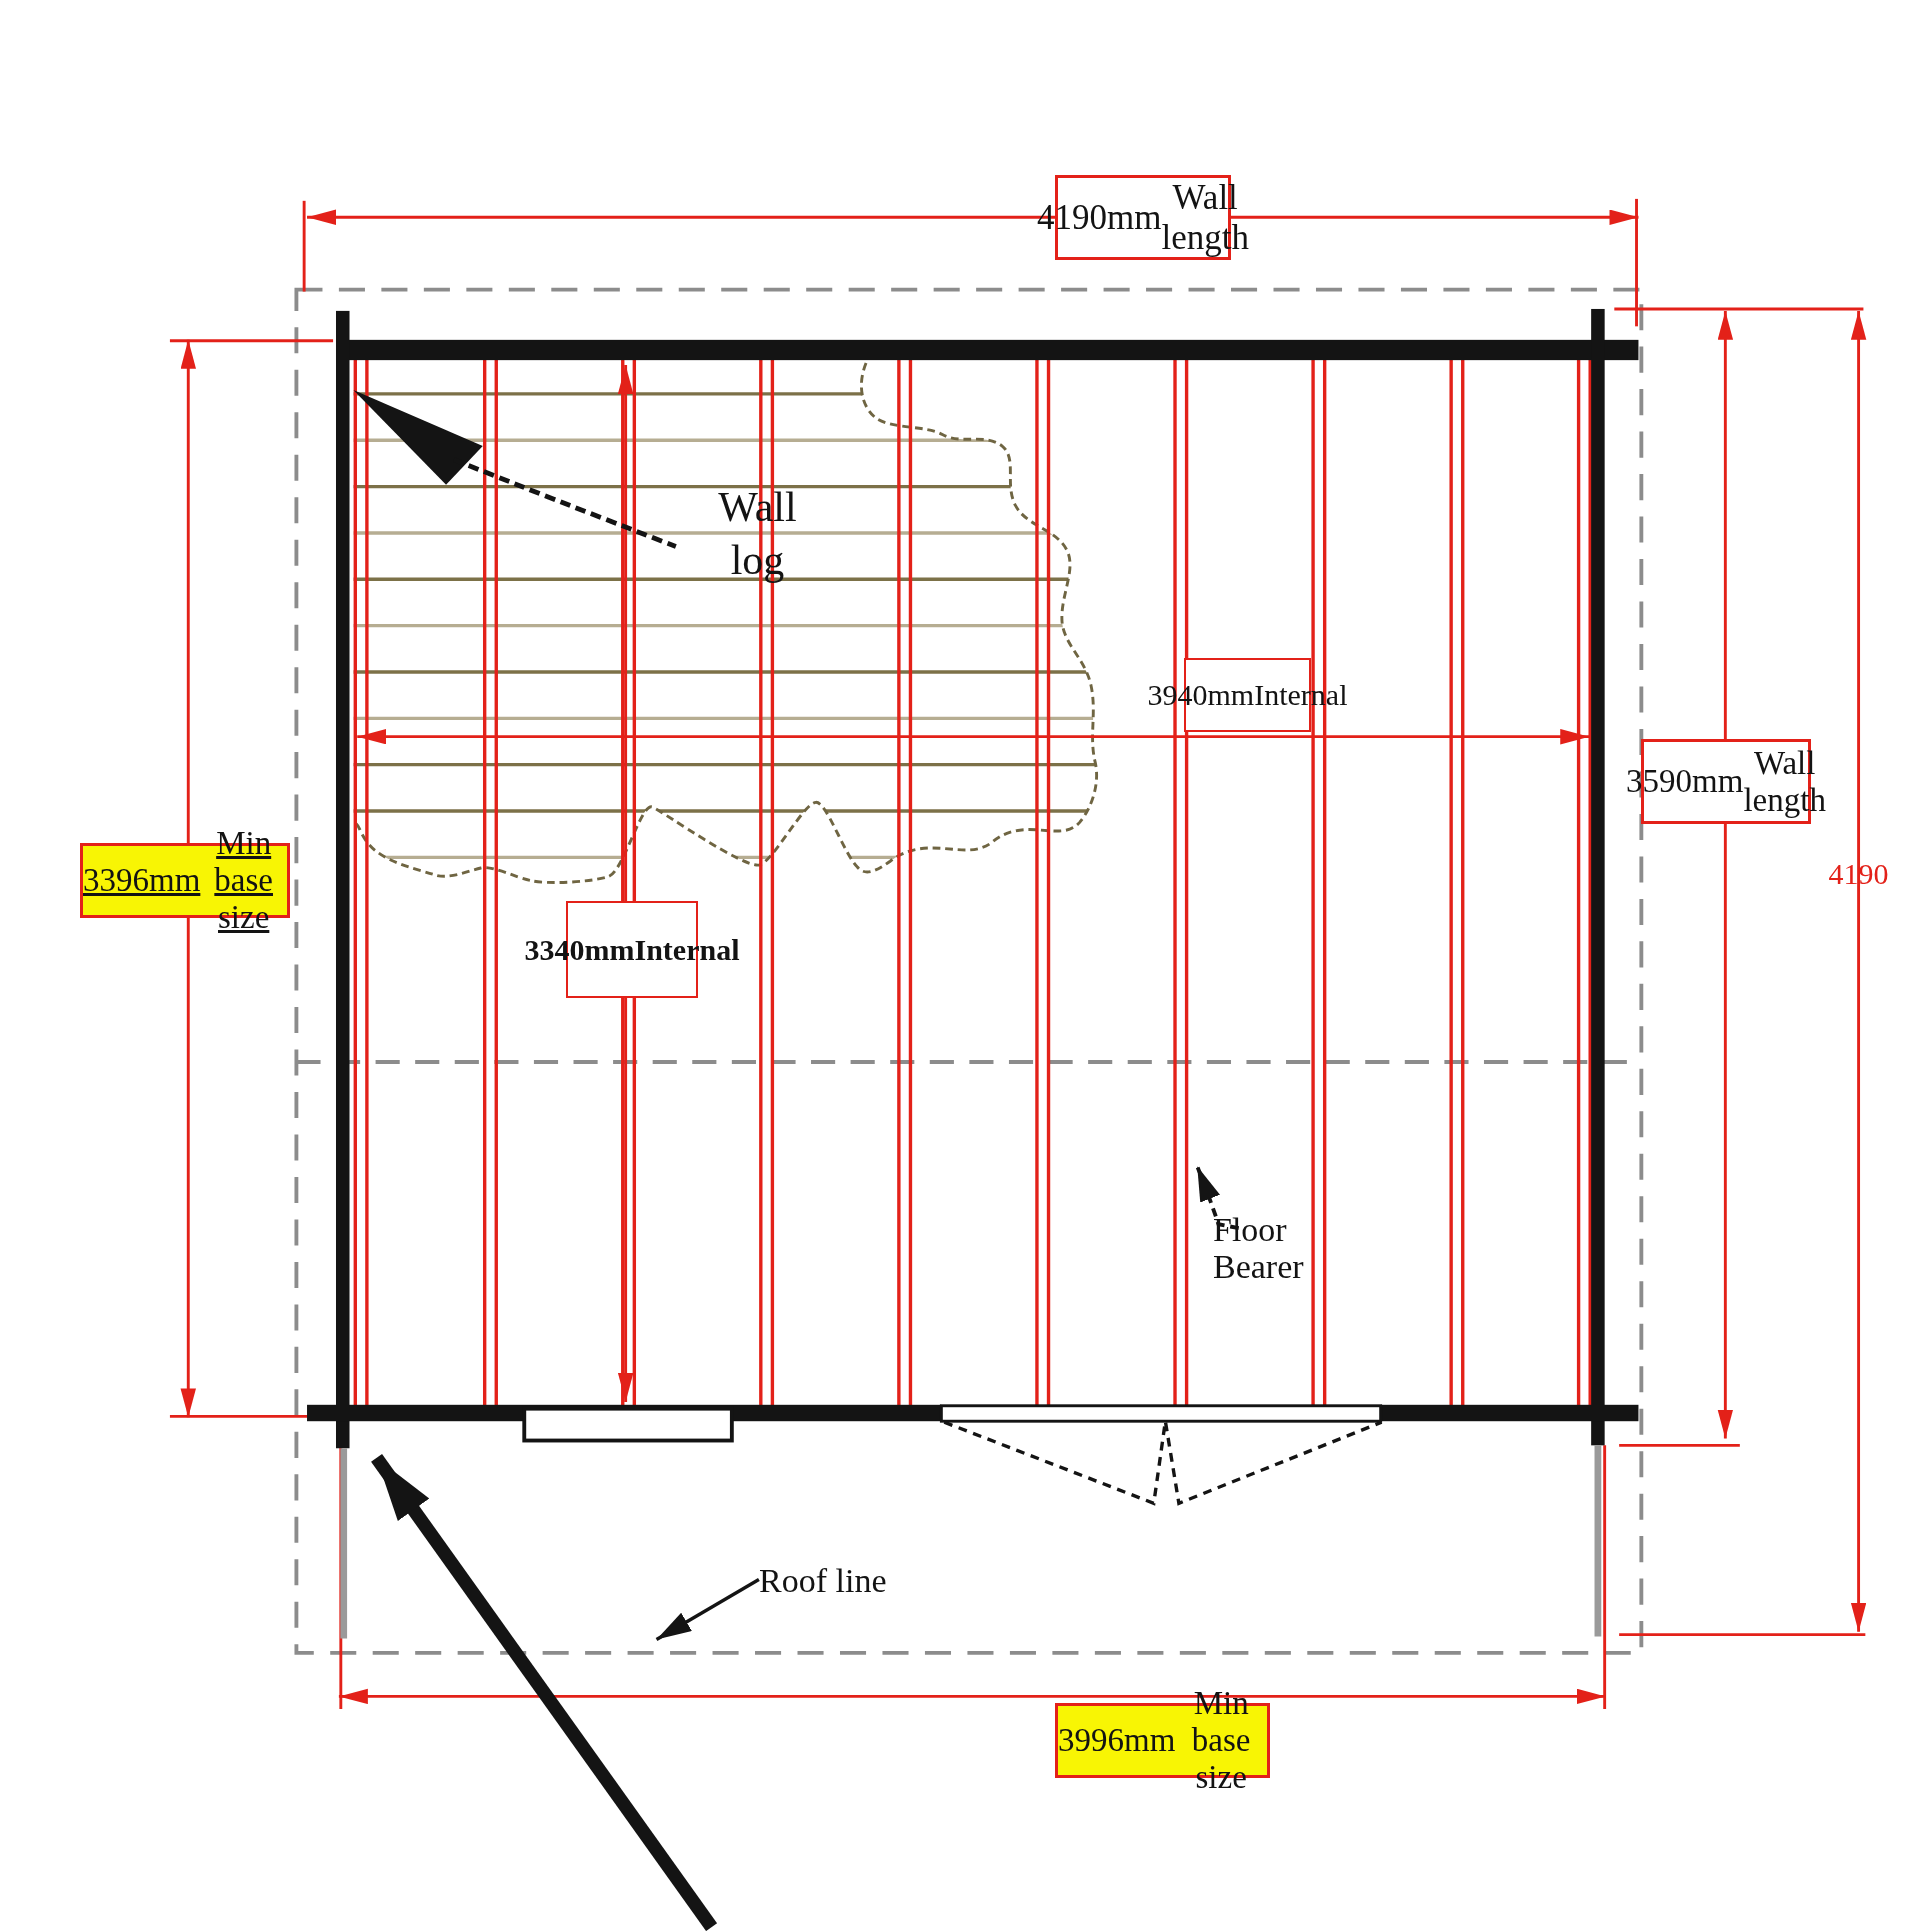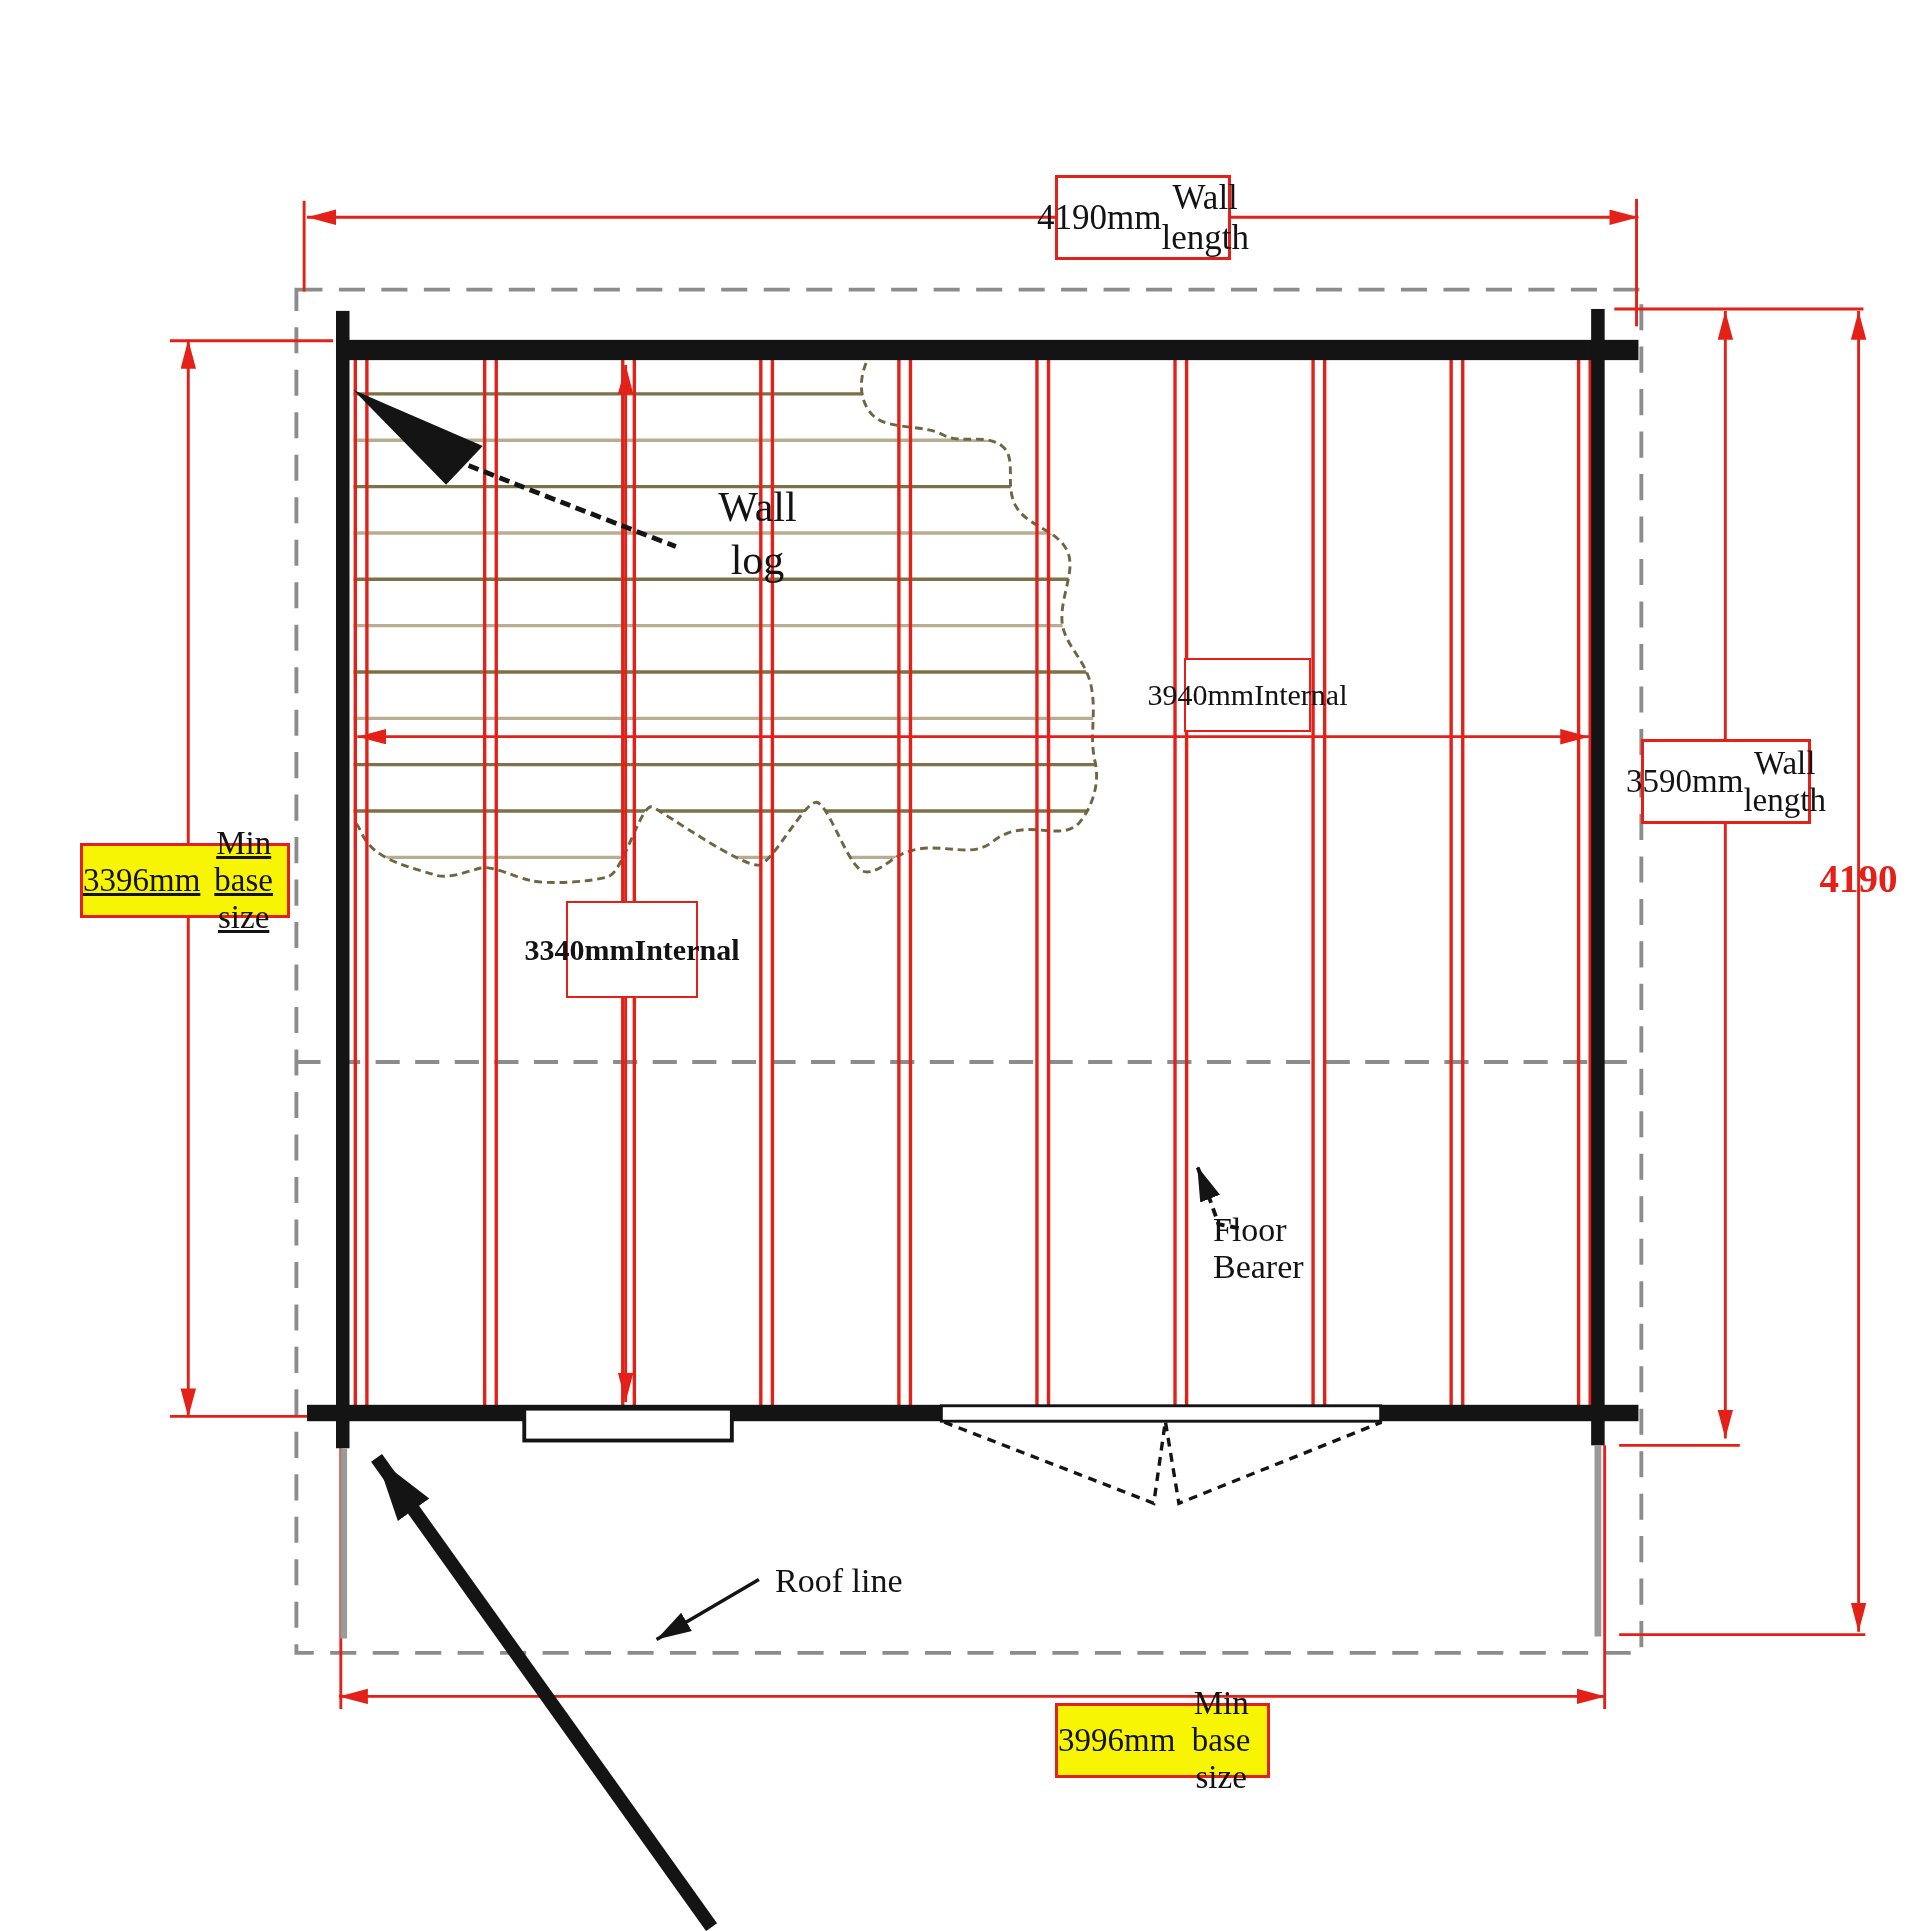--- a/index.html
+++ b/index.html
@@ -6,21 +6,21 @@
   .canvas{position:relative;width:1931px;height:1931px;background:#ffffff;overflow:hidden;
           font-family:"Liberation Serif",serif;color:#131313;}
   svg{position:absolute;left:0;top:0;}
   .lbl{position:absolute;text-align:center;line-height:1.12;}
   .boxed{border:3.9px solid #e32119;background:#ffffff;display:flex;flex-direction:row;
          justify-content:center;align-items:center;box-sizing:border-box;}
   .yellow{background:#f8f504;}
   .red-text{color:#e32119;}
   .fig{font-size:130px;letter-spacing:-3.9px;line-height:1;}
   .t36{font-size:35px;} .t34{font-size:33px;} .t31{font-size:30px;}
-  .t40{font-size:39px;font-weight:bold;} .t35{font-size:34px;} .t60{font-size:42px;line-height:1.25;}
+  .t40{font-size:30px;} .t35{font-size:34px;} .t60{font-size:42px;line-height:1.25;}
 </style>
 </head>
 <body>
 
 <div class="canvas">
 
 <svg width="1931" height="1931" viewBox="0 0 2000 2000">
   <defs>
     <clipPath id="logClip">
       <path d="M 897 376
@@ -190,16 +190,16 @@
   <div class="lbl t60" style="left:661px;top:481px;width:193px;">
     <div>Wall</div>
     <div>log</div>
   </div>
 
   <div class="lbl t35" style="left:1213px;top:1212px;width:135px;text-align:left;line-height:1.08;">
     <div>Floor</div>
     <div>Bearer</div>
   </div>
 
-  <div class="lbl t35" style="left:759px;top:1562px;width:174px;text-align:left;margin-left:16px;">Roof line</div>
+  <div class="lbl t35" style="left:759px;top:1562px;width:174px;text-align:left;">Roof line</div>
 
 </div>
 
 
 </body></html>

